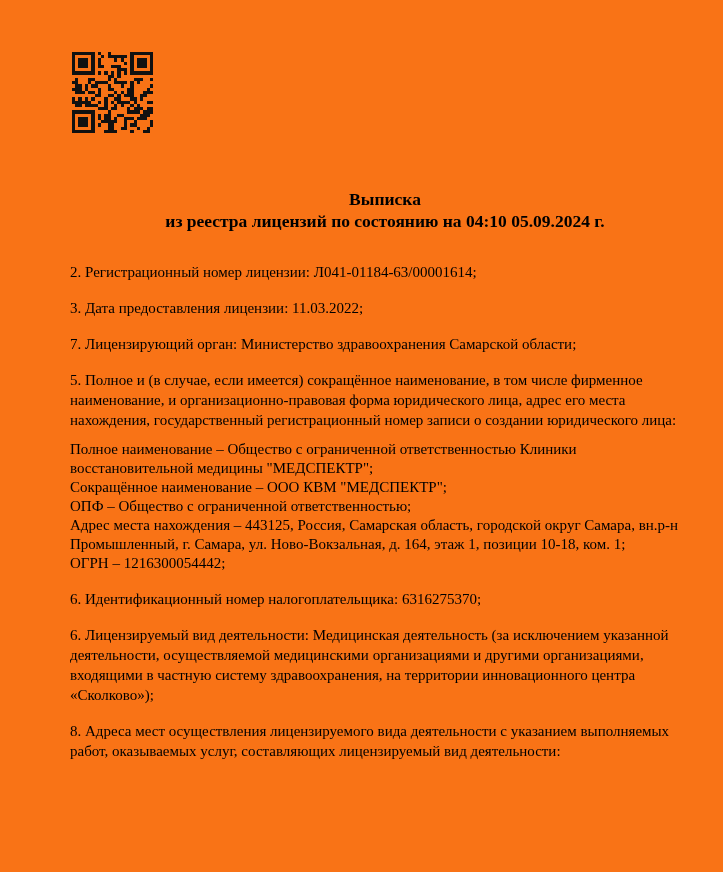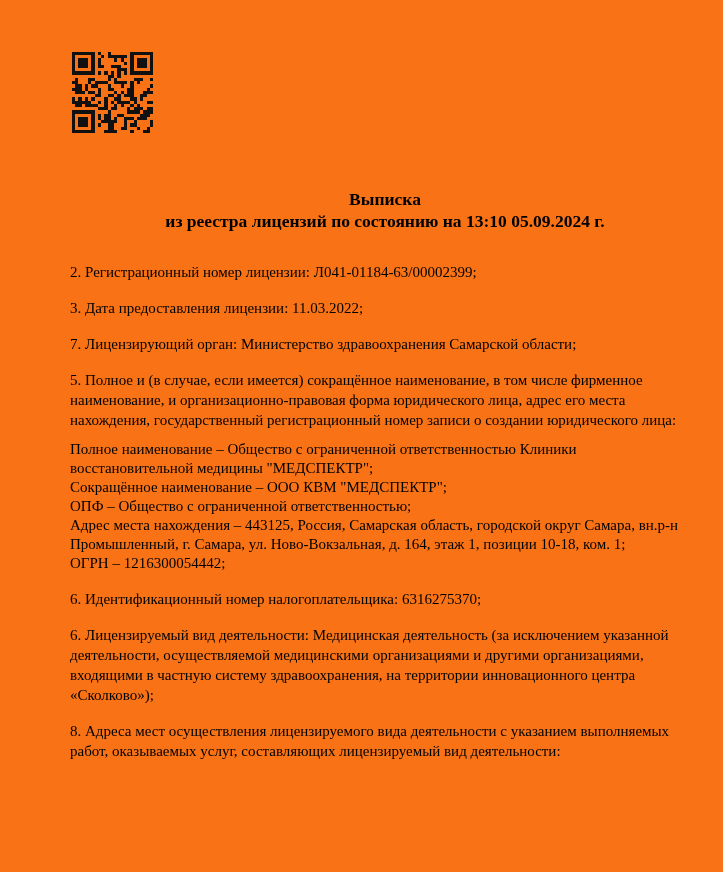--- a/index.html
+++ b/index.html
@@ -347,26 +347,26 @@
         <rect x="2" y="24" width="1" height="1"></rect>
         <rect x="3" y="24" width="1" height="1"></rect>
         <rect x="4" y="24" width="1" height="1"></rect>
         <rect x="5" y="24" width="1" height="1"></rect>
         <rect x="6" y="24" width="1" height="1"></rect>
       </svg>
   </div>
 
   <div class="title-block">
     <div>Выписка</div>
-    <div>из реестра лицензий по состоянию на 13:10 05.09.2024 г.</div>
+    <div>из реестра лицензий по состоянию на 04:10 05.09.2024 г.</div>
   </div>
 
 
   <div class="content">
-    <p>2. Регистрационный номер лицензии: Л041-01184-63/00002399;</p>
+    <p>2. Регистрационный номер лицензии: Л041-01184-63/00001614;</p>
     <p>3. Дата предоставления лицензии: 11.03.2022;</p>
     <p>7. Лицензирующий орган: Министерство здравоохранения Самарской области;</p>
     <p>5. Полное и (в случае, если имеется) сокращённое наименование, в том числе фирменное наименование, и организационно-правовая форма юридического лица, адрес его места нахождения, государственный регистрационный номер записи о создании юридического лица:</p>
     <p class="details">Полное наименование – Общество с ограниченной ответственностью Клиники восстановительной медицины "МЕДСПЕКТР";
 Сокращённое наименование – ООО КВМ "МЕДСПЕКТР";
 ОПФ – Общество с ограниченной ответственностью;
 Адрес места нахождения – 443125, Россия, Самарская область, городской округ Самара, вн.р-н Промышленный, г. Самара, ул. Ново-Вокзальная, д. 164, этаж 1, позиции 10-18, ком. 1;
 ОГРН – 1216300054442;</p>
     <p>6. Идентификационный номер налогоплательщика: 6316275370;</p>
     <p>6. Лицензируемый вид деятельности: Медицинская деятельность (за исключением указанной деятельности, осуществляемой медицинскими организациями и другими организациями, входящими в частную систему здравоохранения, на территории инновационного центра «Сколково»);</p>

